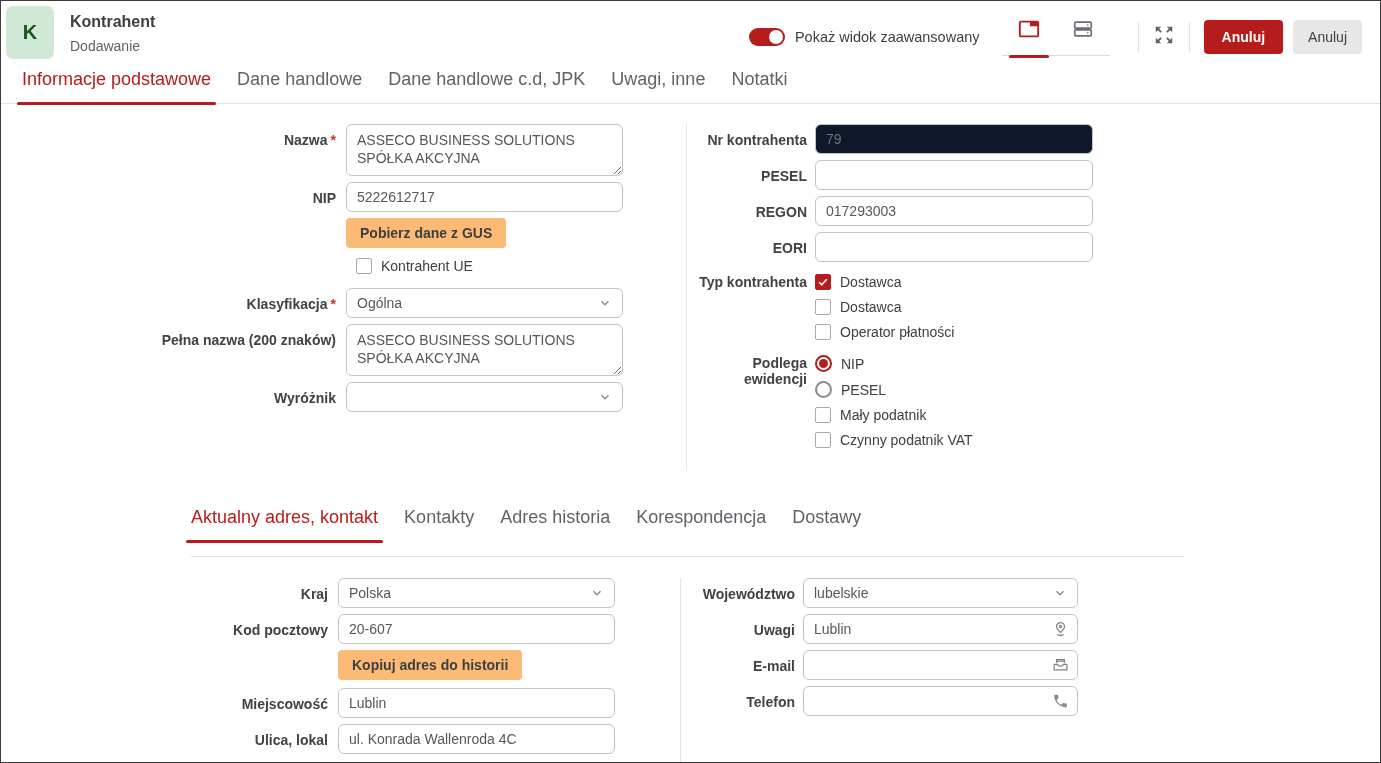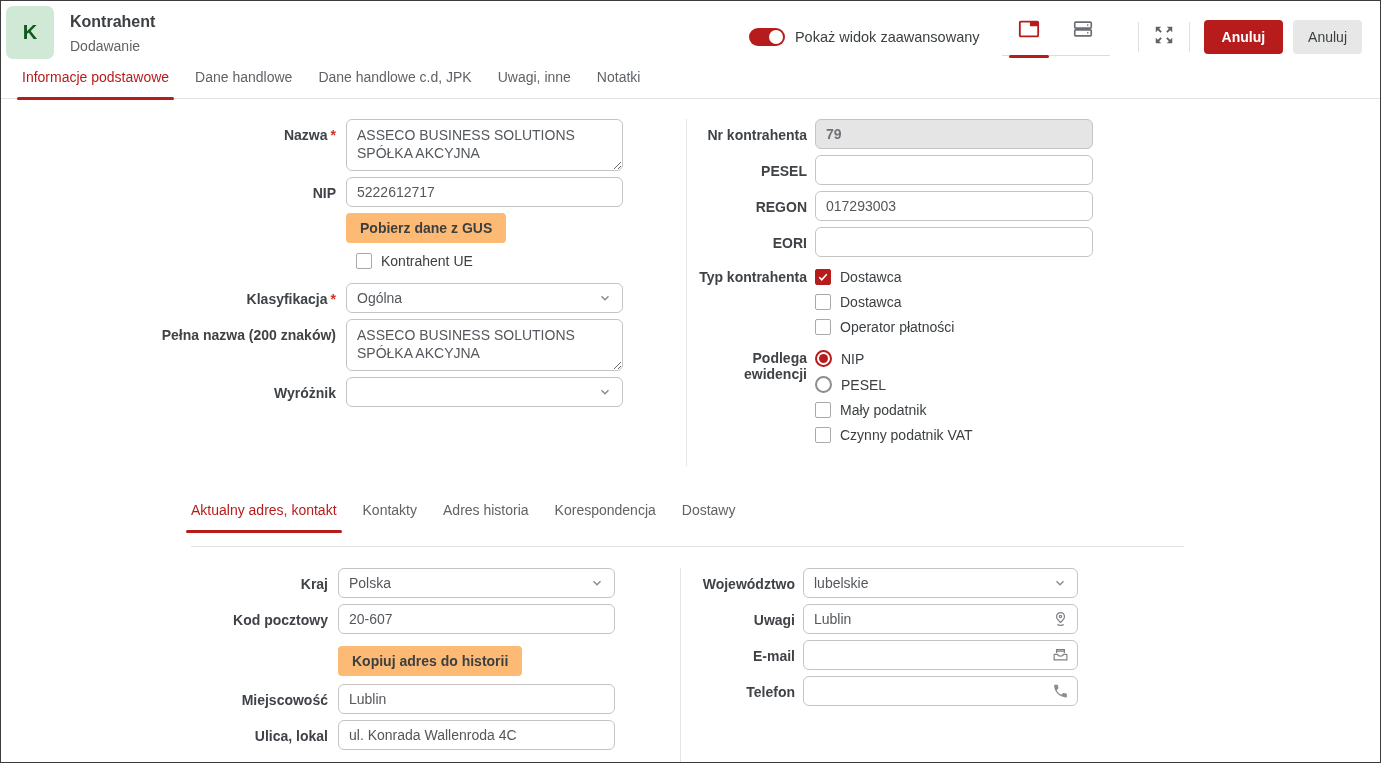--- a/index.html
+++ b/index.html
@@ -36,21 +36,21 @@
   }
   .vsep { width:1px; height:30px; background:#e0e0e0; margin:0 14px; }
   .expand-btn { cursor:pointer; display:flex; align-items:center; }
 
   .btn { font-family:inherit; font-size:14px; border:none; border-radius:4px; cursor:pointer; }
   .btn-primary { background:#b71c1c; color:#fff; font-weight:700; padding:9px 18px; margin-right:10px; }
   .btn-secondary { background:#e7e7e7; color:#3c4043; padding:9px 15px; }
 
   
   .tabs { display:flex; gap:26px; padding:0 0 13px 21px; border-bottom:1px solid #e3e3e3; margin-top:2px; }
-  .tab { font-size:14px; color:#5f6368; cursor:pointer; position:relative; white-space:nowrap; }
+  .tab { font-size:18px; color:#5f6368; cursor:pointer; position:relative; white-space:nowrap; }
   .tab.active { color:#b71c1c; }
   .tab.active::after {
     content:""; position:absolute; left:-5px; right:-5px; bottom:-15px; height:3px;
     background:#b71c1c; border-radius:2px;
   }
   .tabs2 { margin:36px 196px 0 190px; padding-left:0; border-bottom:1px solid #e3e3e3; display:flex; gap:26px; padding-bottom:28px; }
   .tabs2 .tab.active::after { bottom:-15px; }
 
   
   .form-split { display:flex; padding-top:20px; }
@@ -65,21 +65,21 @@
   .col-left .ctl { margin-left:10px; width:277px; }
   .col-right .lbl { width:120px; }
   .col-right .ctl { margin-left:8px; width:278px; }
   .req { color:#d03027; margin-left:3px; font-weight:700; }
 
   input.field, .textarea, .select {
     width:100%; border:1px solid #c4c4c4; border-radius:6px; background:#fff;
     font-family:inherit; font-size:14px; color:#54585c; padding:0 10px; height:30px; outline:none;
   }
   .textarea { height:52px; padding:6px 10px; line-height:1.3; resize:both; display:block; }
-  input.field:disabled { background:#e5e5e5; color:#6e7276;font-weight:bold; }
+  input.field:disabled { background:#0f172a; color:#6e7276; }
   .select { display:flex; align-items:center; justify-content:space-between; cursor:pointer; }
   .select .val { overflow:hidden; white-space:nowrap; }
   .chev { flex:none; margin-left:6px; display:flex; }
 
   .icon-field { position:relative; }
   .icon-field input.field { padding-right:32px; }
   .field-icon { position:absolute; right:9px; top:50%; transform:translateY(-50%); display:flex; }
 
   .gray-btn {
     font-family:inherit; background:#fdba74; color:#3c4043; font-size:14px; font-weight:700;
@@ -337,21 +337,21 @@
         </div>
       </div>
       <div class="frow">
         <div class="lbl">Kod pocztowy</div>
         <div class="ctl">
           <input class="field" value="20-607" style="">
         </div>
       </div>
       <div class="frow">
         <div class="lbl"></div>
-        <div class="ctl" style="margin-top:6px; margin-bottom:2px;">
+        <div class="ctl" style="margin-top:0; margin-bottom:2px;">
           <button class="gray-btn">Kopiuj adres do historii</button>
         </div>
       </div>
       <div class="frow">
         <div class="lbl">Miejscowość</div>
         <div class="ctl">
           <input class="field" value="Lublin" style="">
         </div>
       </div>
       <div class="frow">

